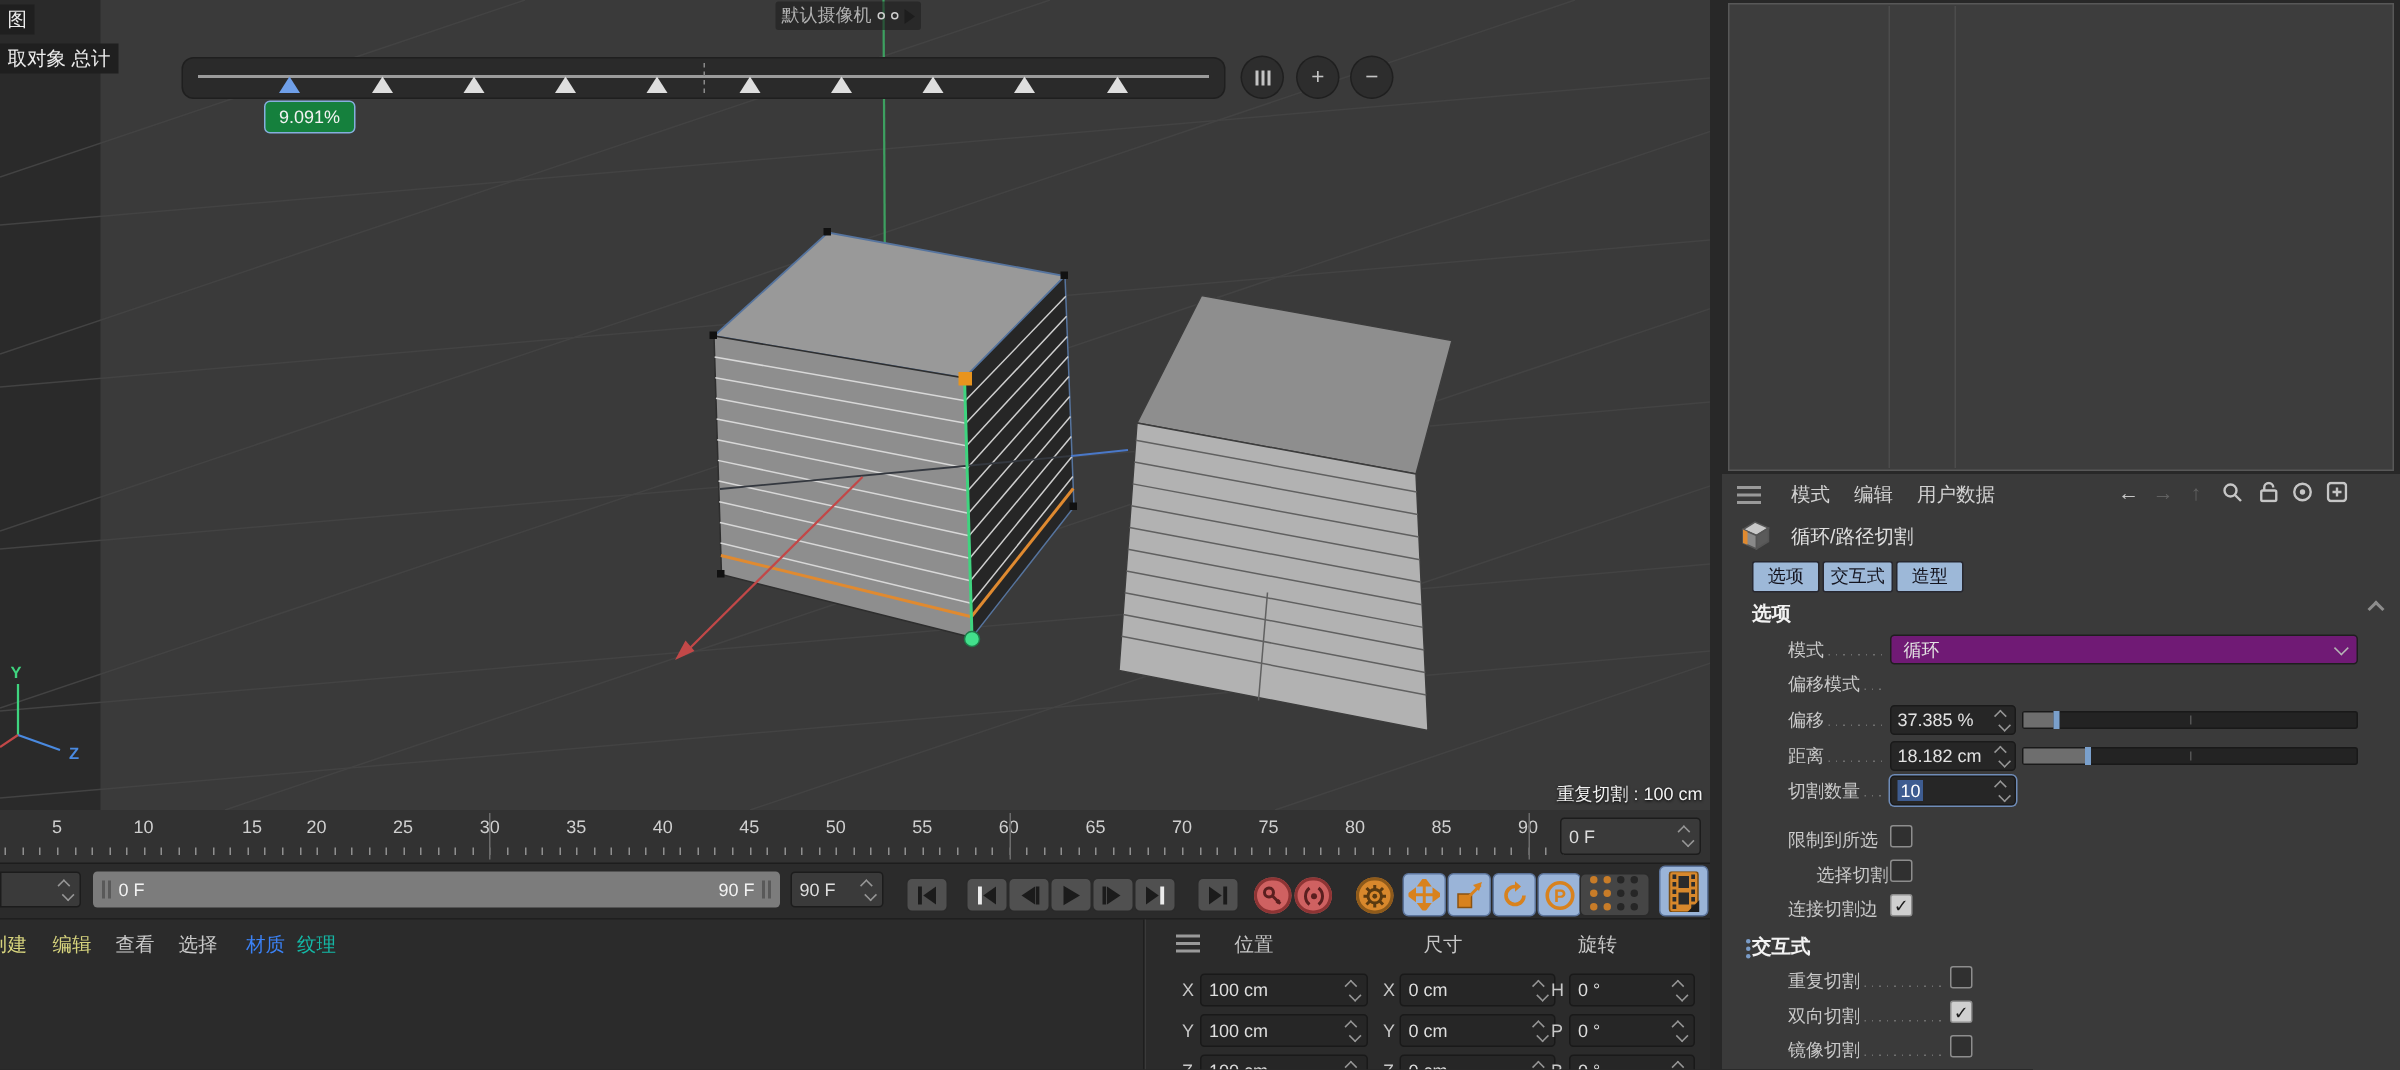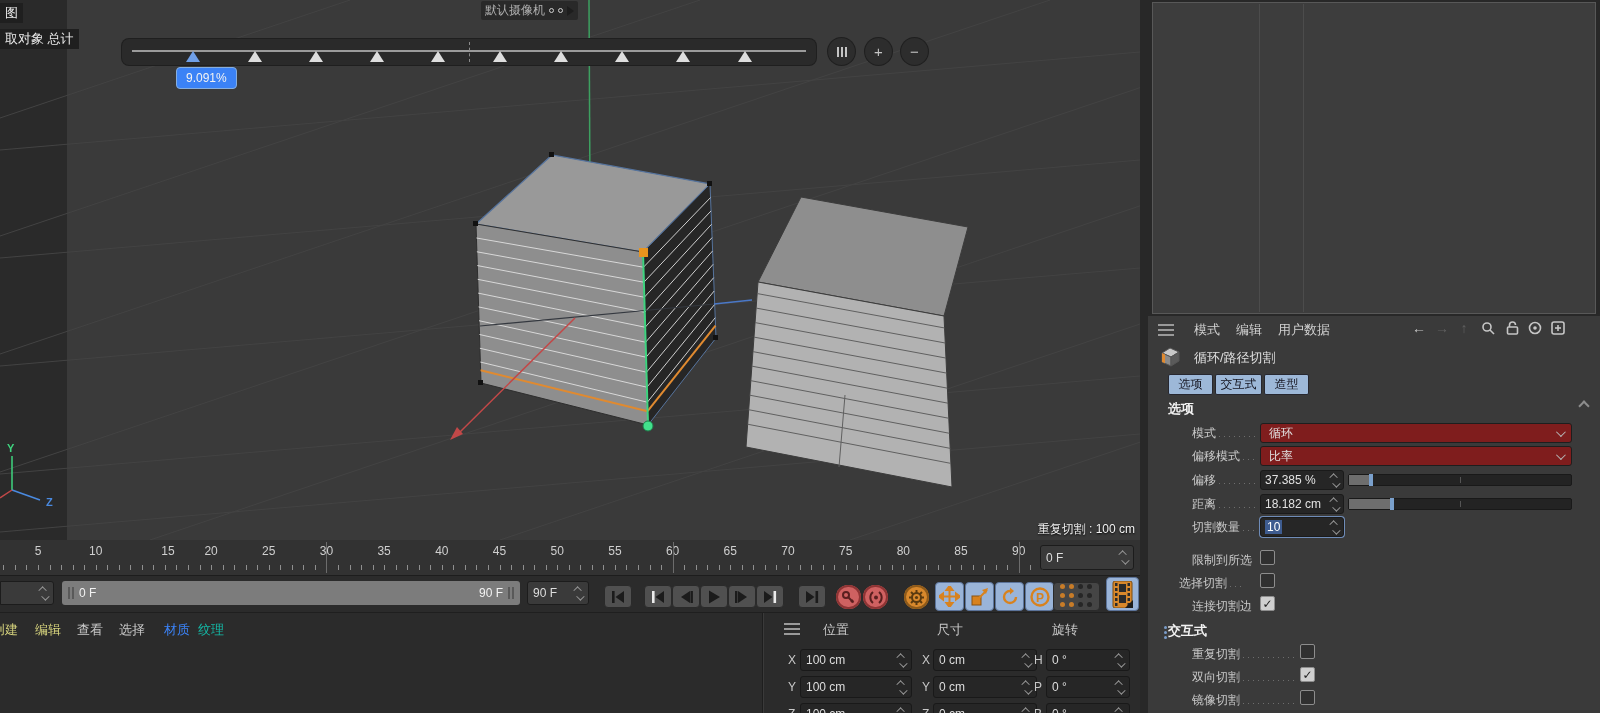--- a/index.html
+++ b/index.html
@@ -5,33 +5,33 @@
 *{margin:0;padding:0;box-sizing:border-box}
 html,body{background:#222}
 #app{position:relative;width:1600px;height:713px;background:#2b2b2b;overflow:hidden;
      font-family:"Liberation Sans","DejaVu Sans",sans-serif;font-size:12px;color:#ccc}
 .abs{position:absolute}
 
 
 #vp{left:0;top:0;width:1140px;height:540px;background:#3a3a3a;overflow:hidden}
 #strip{left:0;top:0;width:67px;height:540px;background:rgba(38,38,38,.75)}
 .hud{background:#1f1f1f;color:#ececec;font-size:13px;padding:1px 5px;white-space:nowrap}
-#camlabel{left:481px;top:1px;display:flex;align-items:center;gap:4px;color:#b0b0b0;
+#camlabel{left:517px;top:1px;display:flex;align-items:center;gap:4px;color:#b0b0b0;
           background:rgba(28,28,28,.55);padding:1px 4px;border-radius:2px}
 .camdot{width:5px;height:5px;border:1.4px solid #cfcfcf;border-radius:50%}
 #camtri{width:0;height:0;border-top:5px solid transparent;border-bottom:5px solid transparent;border-left:7px solid #1d1d1d}
 #gridlabel{right:5px;top:521px;left:auto;color:#f2f2f2;text-shadow:0 1px 2px #000;font-size:12px}
 
 
 #cslider{left:122px;top:39px;width:694px;height:26px;background:#2a2a2a;border-radius:7px;box-shadow:0 0 0 1px #1f1f1f}
 #ctrack{position:absolute;left:10px;right:10px;top:11px;height:2px;background:#9b9b9b}
 #cdash{position:absolute;left:347px;top:3px;bottom:3px;width:0;border-left:1px dashed #8a8a8a}
 .tri{position:absolute;top:12px;width:0;height:0;border-left:7px solid transparent;border-right:7px solid transparent;border-bottom:11px solid #dedede}
 .tri.sel{border-bottom-color:#6f9fe8}
-#ctip{left:176px;top:67px;background:#3b82f6;border:1.5px solid #86aede;border-radius:4px;
+#ctip{left:176px;top:67px;background:#15803d;border:1.5px solid #86aede;border-radius:4px;
       padding:3px 9px;color:#f2f2f2;font-size:12px}
 .cbtn{top:38px;width:27px;height:27px;border-radius:50%;background:#2d2d2d;color:#c4c4c4;
       display:flex;align-items:center;justify-content:center;font-size:15px;box-shadow:0 0 0 1px #1f1f1f}
 .bars{display:flex;gap:2px}.bars i{display:block;width:2px;height:10px;background:#c4c4c4}
 
 
 #ruler{left:0;top:540px;width:1140px;height:36px;background:#323232;border-bottom:1px solid #1d1d1d}
 .rlabel{position:absolute;top:4px;transform:translateX(-50%);color:#cfcfcf;font-size:12px}
 .tick{position:absolute;top:25px;width:1px;height:5px;background:#8f8f8f}
 .secline{position:absolute;top:2px;width:1px;height:31px;background:#6c6c6c}
@@ -80,21 +80,21 @@
 #attr{left:8px;top:316px;width:452px;height:397px;background:#3a3a3a}
 .amenu{position:absolute;top:5px;color:#d2d2d2;font-size:13px}
 .aico{position:absolute;top:4px;width:18px;height:16px;display:flex;align-items:center;justify-content:center;color:#c6c6c6;font-size:14px}
 .dim{color:#616161}
 #atitle{position:absolute;left:46px;top:33px;color:#e0e0e0;font-size:13px}
 .tab{position:absolute;top:58px;height:21px;background:#9db8d8;color:#14141f;border:1px solid #27272f;border-radius:2px;
      display:flex;align-items:center;justify-content:center;font-size:12px}
 .sect{position:absolute;left:20px;color:#f2f2f2;font-weight:bold;font-size:13px}
 .albl{position:absolute;left:44px;width:66px;display:flex;align-items:baseline;color:#c9c9c9;height:16px}
 .leader{flex:1;height:10px;margin:0 3px;background:repeating-linear-gradient(90deg,#6e6e6e 0 1px,transparent 1px 5px) left bottom/100% 1px no-repeat}
-.dd{position:absolute;left:112px;width:312px;height:20px;background:#7f1d1d;border:1px solid #1e1e1e;border-radius:3px;
+.dd{position:absolute;left:112px;width:312px;height:20px;background:#701a75;border:1px solid #1e1e1e;border-radius:3px;
     display:flex;align-items:center;padding:0 8px;color:#e2e2e2}
 .dd .chv{margin-left:auto;width:7px;height:7px;border-right:1.8px solid #b5b5b5;border-bottom:1.8px solid #b5b5b5;transform:rotate(45deg) translateY(-2px)}
 .nf{position:absolute;left:112px;width:84px;height:20px;background:#262626;border:1px solid #1a1a1a;border-radius:3px;
     display:flex;align-items:center;padding:0 4px;color:#e2e2e2}
 .sl{position:absolute;left:200px;width:224px;height:12px;background:#232323;border:1px solid #191919;border-radius:2px}
 .slfill{position:absolute;left:0;top:0;bottom:0;background:#6e6e6e}
 .slhandle{position:absolute;top:-1px;bottom:-1px;width:4px;background:#7aa0cc}
 .sltick{position:absolute;left:50%;top:2px;bottom:2px;width:1px;background:#555}
 .hl{background:#3e5c90;color:#fff;padding:0 2px}
 .cbx{position:absolute;width:15px;height:15px;background:#303030;border:1px solid #8d8d8d;border-radius:2px;
@@ -541,21 +541,21 @@
 
     <div id="vdiv" class="abs"></div>
 
     <div id="coordpanel" class="abs">
       <span class="abs ham" style="left:14px;top:10px">
           <i></i>
           <i></i>
           <i></i>
         </span>
       <span class="chead" style="left:53px">位置</span>
-      <span class="chead" style="left:167px">尺寸</span>
+      <span class="chead" style="left:179px">尺寸</span>
       <span class="chead" style="left:282px">旋转</span>
       <div id="coord-rows" style="position:absolute;inset:0">
           <div class="clabel" style="left: 18px; top: 40px;">X</div>
           <div class="cfld" style="left: 30px; top: 36px; width: 112px;">
             <span>100 cm</span>
             <span class="spin">
               <i class="chu"></i>
               <i class="chd"></i>
             </span>
           </div>
@@ -695,24 +695,20 @@
         </span>
       <div class="dd" style="top:107px">
         <span>循环</span>
           <span class="chv"></span>
       </div>
 
       <span class="albl" style="top:132px">
           <span>偏移模式</span>
           <span class="leader"></span>
         </span>
-      <div class="dd" style="top:130px">
-        <span>比率</span>
-          <span class="chv"></span>
-      </div>
 
       <span class="albl" style="top:156px">
           <span>偏移</span>
           <span class="leader"></span>
         </span>
       <div class="nf" style="top:154px">
         <span>37.385 %</span>
         <span class="spin">
             <i class="chu"></i>
             <i class="chd"></i>
@@ -752,21 +748,21 @@
             <i class="chd"></i>
           </span>
       </div>
 
       <div id="opt-checks" style="position:absolute;inset:0">
           <div class="cblbl" style="left: 44px; top: 236px; width: 66px;">
             <span>限制到所选</span>
             <span class="leader"></span>
           </div>
           <div class="cbx" style="left: 112px; top: 234px;"></div>
-          <div class="cblbl" style="left: 31px; top: 259px; width: 66px;">
+          <div class="cblbl" style="left: 60px; top: 259px; width: 66px; flex-direction: column;">
             <span>选择切割</span>
             <span class="leader"></span>
           </div>
           <div class="cbx" style="left: 112px; top: 257px;"></div>
           <div class="cblbl" style="left: 44px; top: 282px; width: 66px;">
             <span>连接切割边</span>
             <span class="leader"></span>
           </div>
           <div class="cbx on" style="left: 112px; top: 280px;">✓</div>
         </div>

